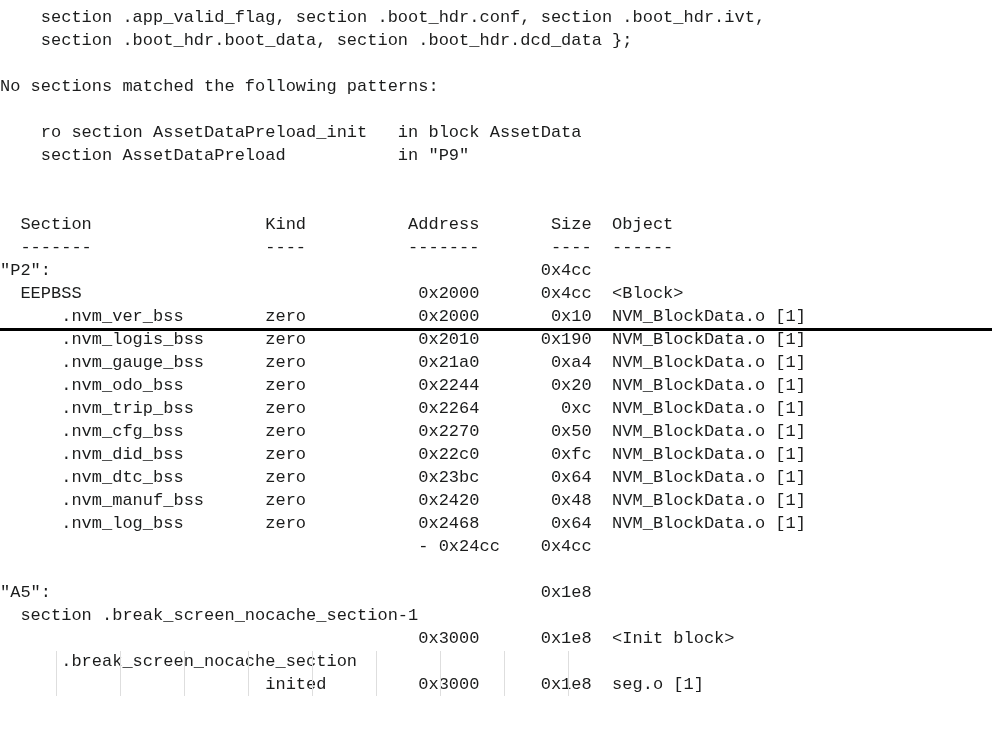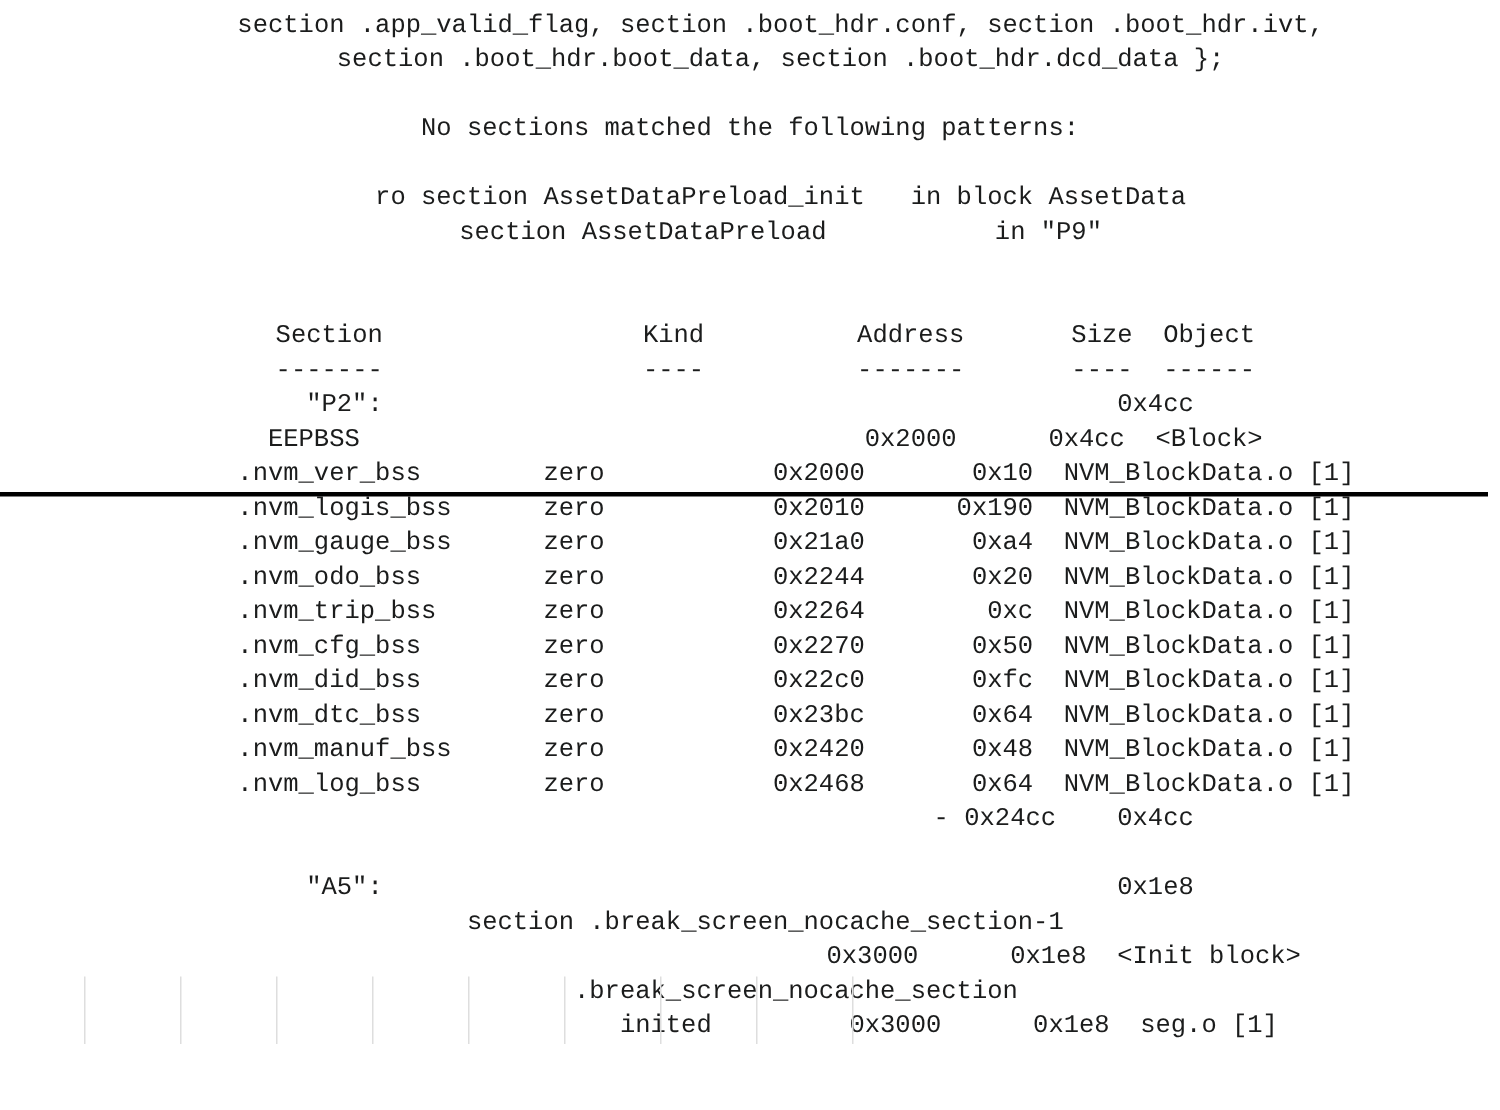--- a/index.html
+++ b/index.html
@@ -16,21 +16,20 @@
     line-height: 23px;
     color: #1b1c1c;
     white-space: pre;
     padding-top: 6px;
     position: relative;
   }
   .line {
     display: block;
     min-height: 23px;
     position: relative;
-    text-align: center;
   }
   .underline {
     position: absolute;
     left: 0;
     right: 8px;
     top: 0;
     height: 2.5px;
     background: #000000;
   }
   .gridlines {

